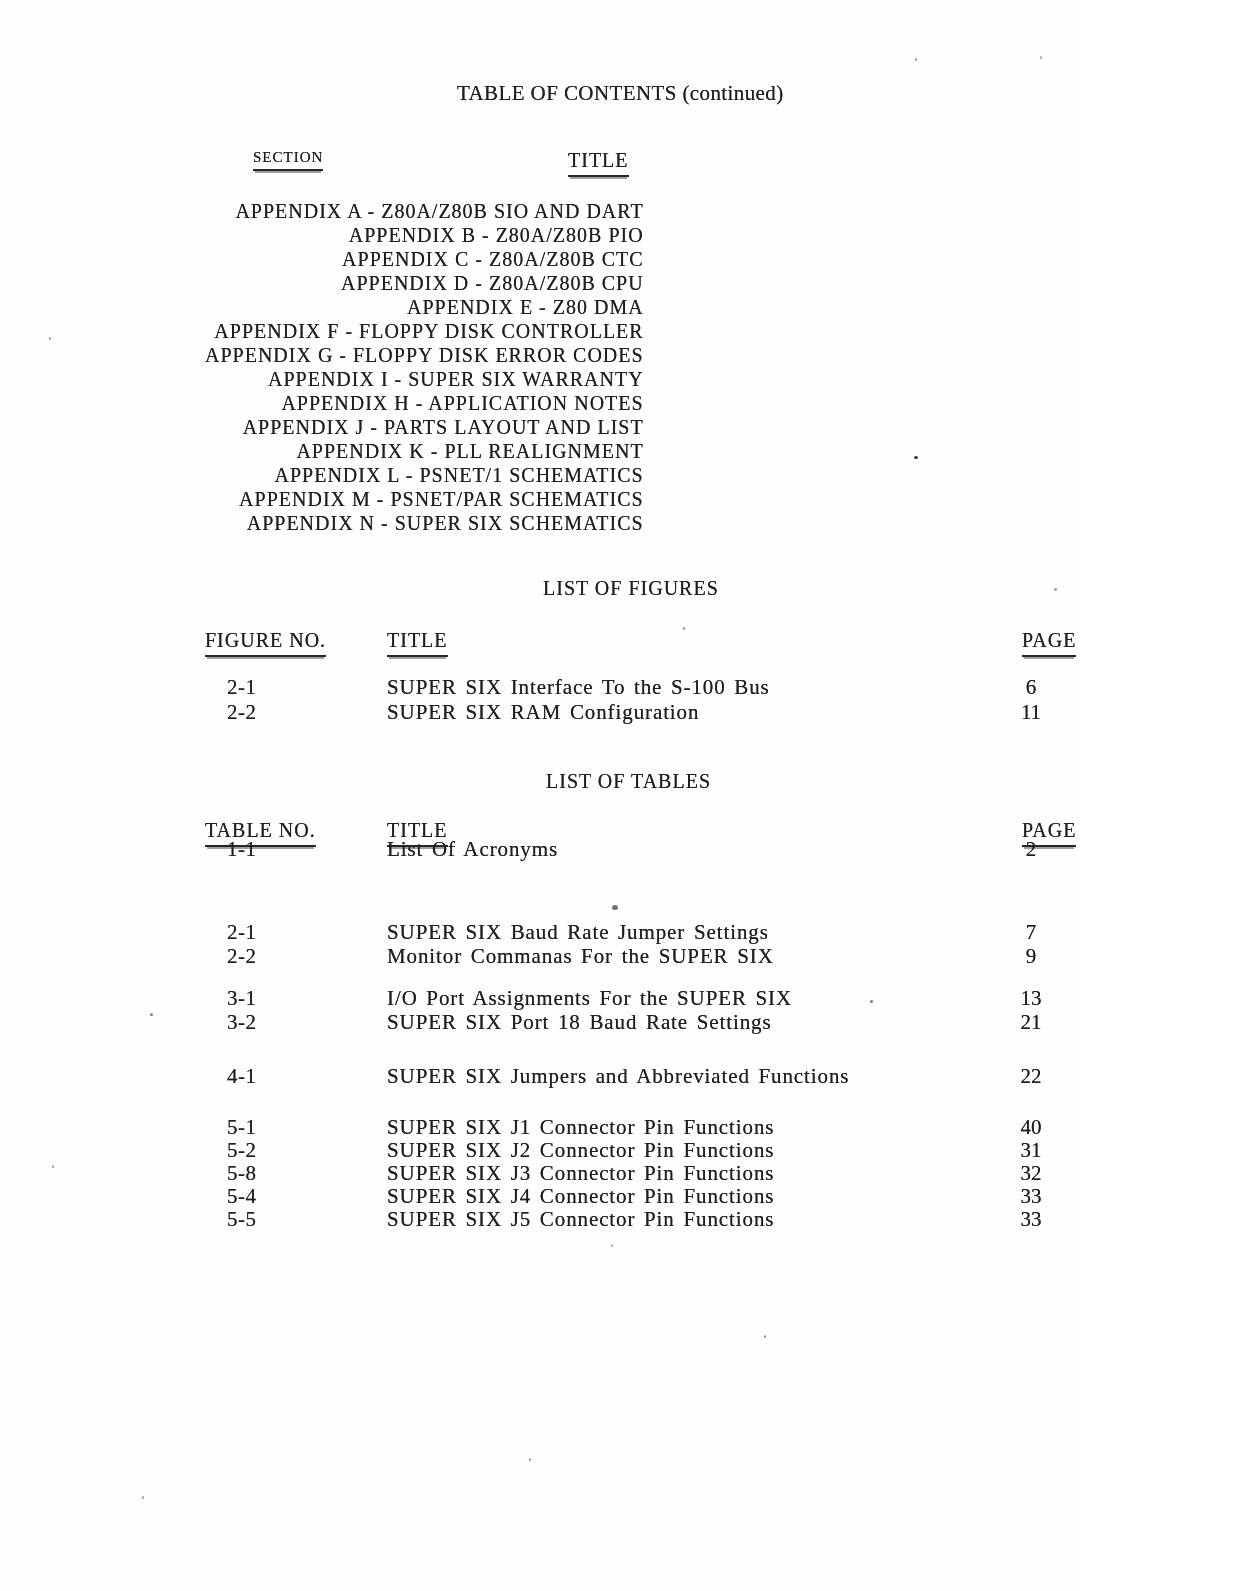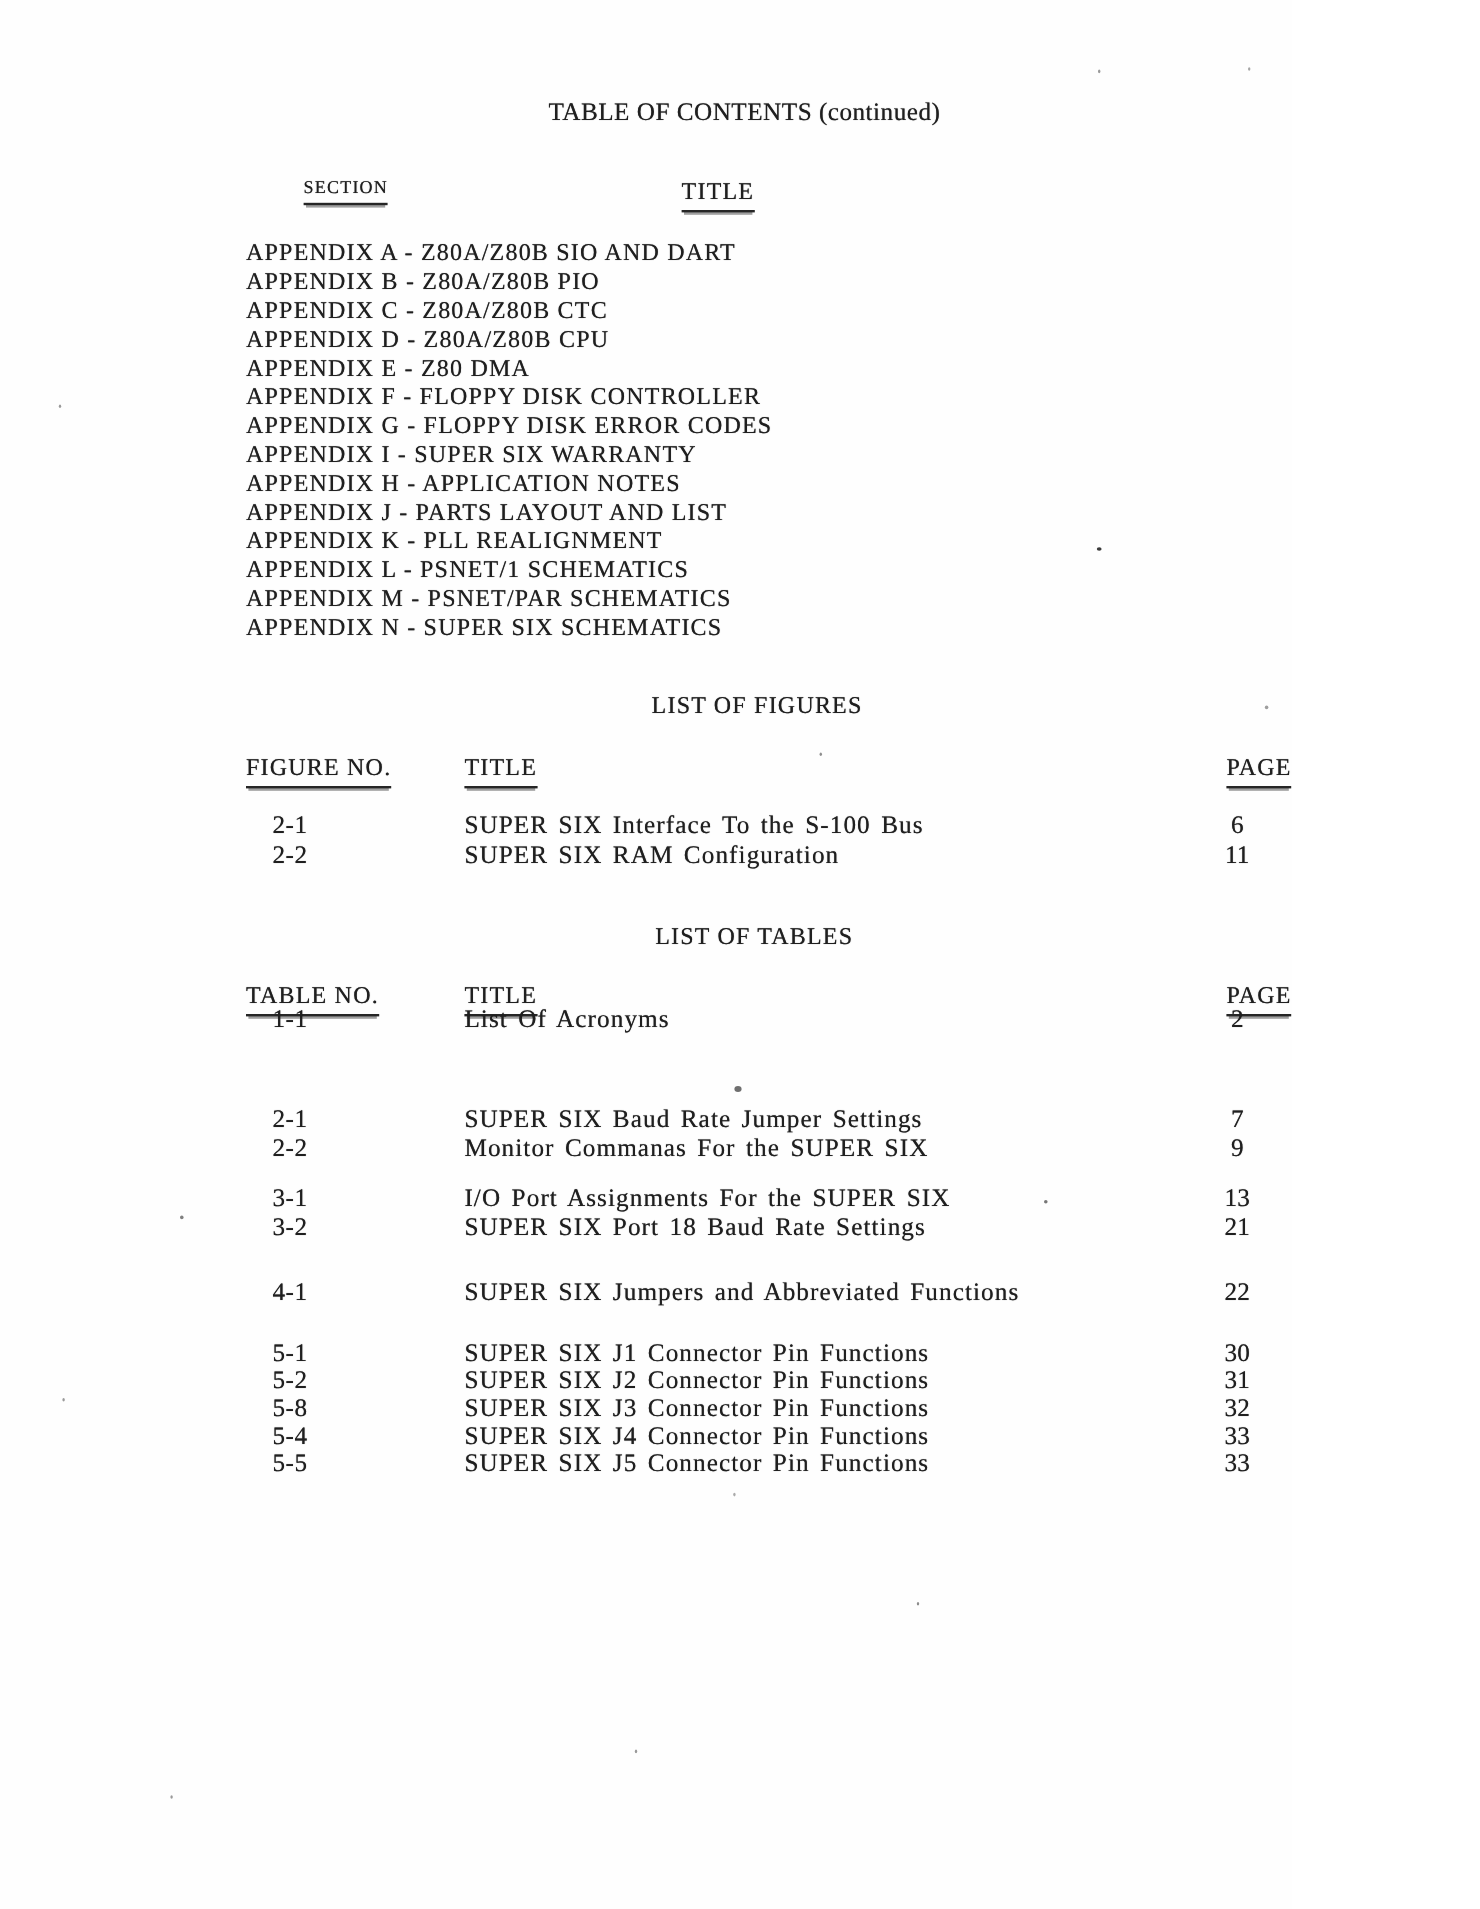--- a/index.html
+++ b/index.html
@@ -17,21 +17,21 @@
   .doc-title{left:457px;top:81px;font-size:21px;letter-spacing:0.4px;}
   .uhdr{
     display:inline-block;
     border-bottom:2px solid #262626;
     padding-bottom:3px;
     box-shadow:0 4px 0 -2px rgba(45,45,45,0.45);
   }
   .section-hdr{left:205px;top:149px;font-size:15px;margin-left:48px;}
   .titlecol-hdr{left:568px;top:149px;font-size:20px;}
   .appendix-list{left:205px;top:199px;font-size:20px;letter-spacing:1px;}
-  .appx-line{height:24px;line-height:24px;}
+  .appx-line{height:24px;line-height:24px;text-align:right;}
   .list-heading{font-size:20px;letter-spacing:1px;}
   .figures-heading{left:543px;top:577px;}
   .tables-heading{left:546px;top:770px;}
   .colhdr{font-size:20px;letter-spacing:1px;}
   .rows-block{left:203px;width:900px;}
   .trow{position:relative;width:900px;height:24px;line-height:24px;font-size:21px;}
   .frows .trow{height:25px;line-height:25px;}
   .tight .trow{height:23px;line-height:23px;}
   .cell-no{position:absolute;left:24px;letter-spacing:0.5px;}
   .cell-title{position:absolute;left:184px;letter-spacing:0.9px;word-spacing:2.5px;}
@@ -142,21 +142,21 @@
         <div class="trow">
           <span class="cell-no">4-1</span>
           <span class="cell-title">SUPER SIX Jumpers and Abbreviated Functions</span>
           <span class="cell-page">22</span>
         </div>
       </div>
       <div class="abs scan rows-block tight" style="top: 1116px;">
         <div class="trow">
           <span class="cell-no">5-1</span>
           <span class="cell-title">SUPER SIX J1 Connector Pin Functions</span>
-          <span class="cell-page">30</span>
+          <span class="cell-page">40</span>
         </div>
         <div class="trow">
           <span class="cell-no">5-2</span>
           <span class="cell-title">SUPER SIX J2 Connector Pin Functions</span>
           <span class="cell-page">31</span>
         </div>
         <div class="trow">
           <span class="cell-no">5-8</span>
           <span class="cell-title">SUPER SIX J3 Connector Pin Functions</span>
           <span class="cell-page">32</span>

